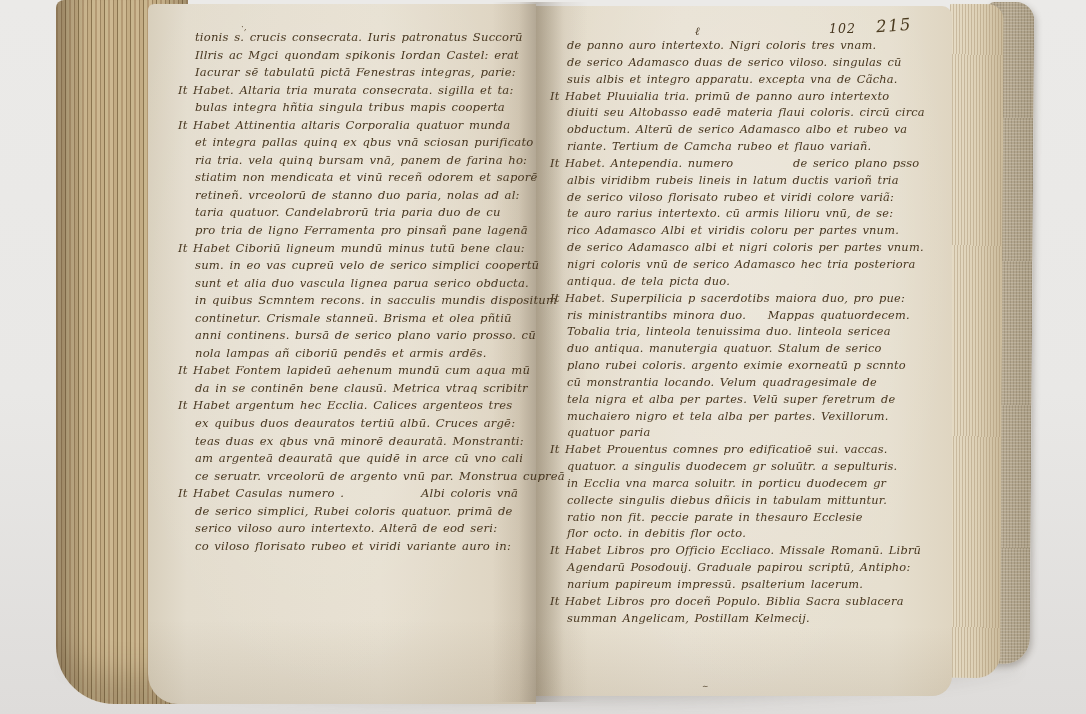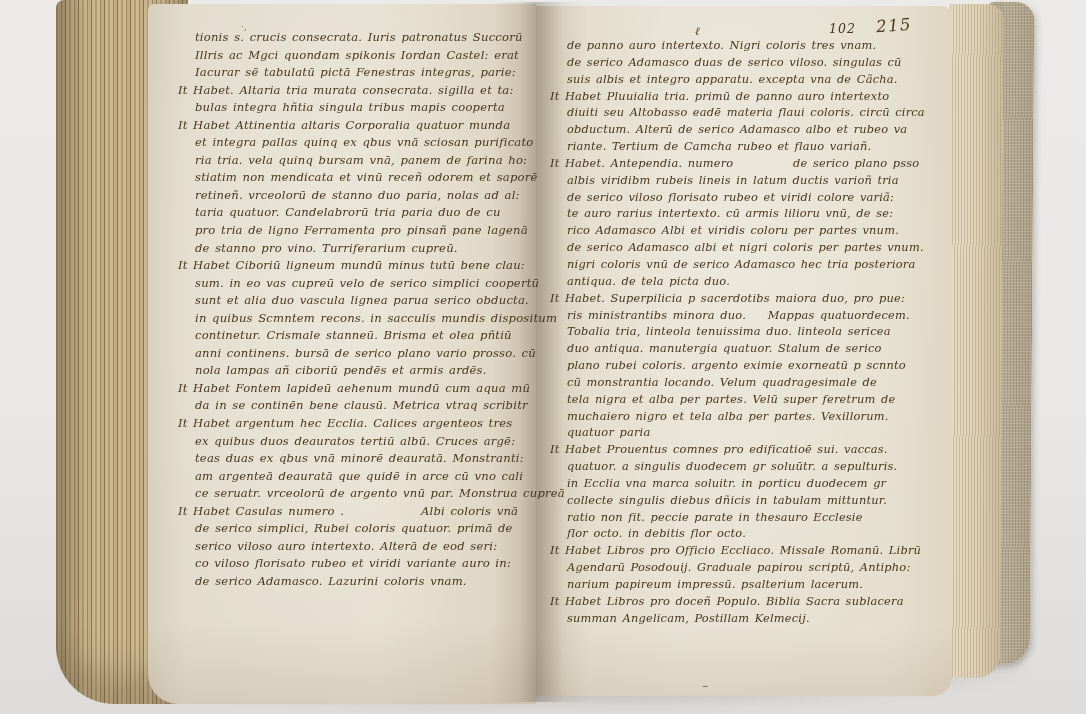--- a/index.html
+++ b/index.html
@@ -115,40 +115,38 @@
         <div class="line cont">Iacurar sē tabulatū pictā Fenestras integras, parie:</div>
         <div class="line entry">It Habet. Altaria tria murata consecrata. sigilla et ta:</div>
         <div class="line cont">bulas integra hñtia singula tribus mapis cooperta</div>
         <div class="line entry">It Habet Attinentia altaris Corporalia quatuor munda</div>
         <div class="line cont">et integra pallas quinq ex qbus vnā sciosan purificato</div>
         <div class="line cont">ria tria. vela quinq bursam vnā, panem de farina ho:</div>
         <div class="line cont">stiatim non mendicata et vinū receñ odorem et saporē</div>
         <div class="line cont">retineñ. vrceolorū de stanno duo paria, nolas ad al:</div>
         <div class="line cont">taria quatuor. Candelabrorū tria paria duo de cu</div>
         <div class="line cont">pro tria de ligno Ferramenta pro pinsañ pane lagenā</div>
-        <div class="line cont">de stanno pro vino. Turriferarium cupreū.</div>
         <div class="line entry">It Habet Ciboriū ligneum mundū minus tutū bene clau:</div>
         <div class="line cont">sum. in eo vas cupreū velo de serico simplici coopertū</div>
         <div class="line cont">sunt et alia duo vascula lignea parua serico obducta.</div>
         <div class="line cont">in quibus Scmntem recons. in sacculis mundis dispositum</div>
         <div class="line cont">continetur. Crismale stanneū. Brisma et olea pñtiū</div>
         <div class="line cont">anni continens. bursā de serico plano vario prosso. cū</div>
         <div class="line cont">nola lampas añ ciboriū pendēs et armis ardēs.</div>
         <div class="line entry">It Habet Fontem lapideū aehenum mundū cum aqua mū</div>
         <div class="line cont">da in se continēn bene clausū. Metrica vtraq scribitr</div>
         <div class="line entry">It Habet argentum hec Ecclia. Calices argenteos tres</div>
         <div class="line cont">ex quibus duos deauratos tertiū albū. Cruces argē:</div>
         <div class="line cont">teas duas ex qbus vnā minorē deauratā. Monstranti:</div>
         <div class="line cont">am argenteā deauratā que quidē in arce cū vno cali</div>
         <div class="line cont">ce seruatr. vrceolorū de argento vnū par. Monstrua cupreā</div>
         <div class="line entry">It Habet Casulas numero .              Albi coloris vnā</div>
         <div class="line cont">de serico simplici, Rubei coloris quatuor. primā de</div>
         <div class="line cont">serico viloso auro intertexto. Alterā de eod seri:</div>
         <div class="line cont">co viloso florisato rubeo et viridi variante auro in:</div>
-        <div class="line cont">de serico Adamasco. Lazurini coloris vnam.</div>
       </div>
     <div class="ms-text right-text">
         <div class="line cont">de panno auro intertexto. Nigri coloris tres vnam.</div>
         <div class="line cont">de serico Adamasco duas de serico viloso. singulas cū</div>
         <div class="line cont">suis albis et integro apparatu. excepta vna de Cãcha.</div>
         <div class="line entry">It Habet Pluuialia tria. primū de panno auro intertexto</div>
         <div class="line cont">diuiti seu Altobasso eadē materia flaui coloris. circū circa</div>
         <div class="line cont">obductum. Alterū de serico Adamasco albo et rubeo va</div>
         <div class="line cont">riante. Tertium de Camcha rubeo et flauo variañ.</div>
         <div class="line entry">It Habet. Antependia. numero           de serico plano psso</div>

